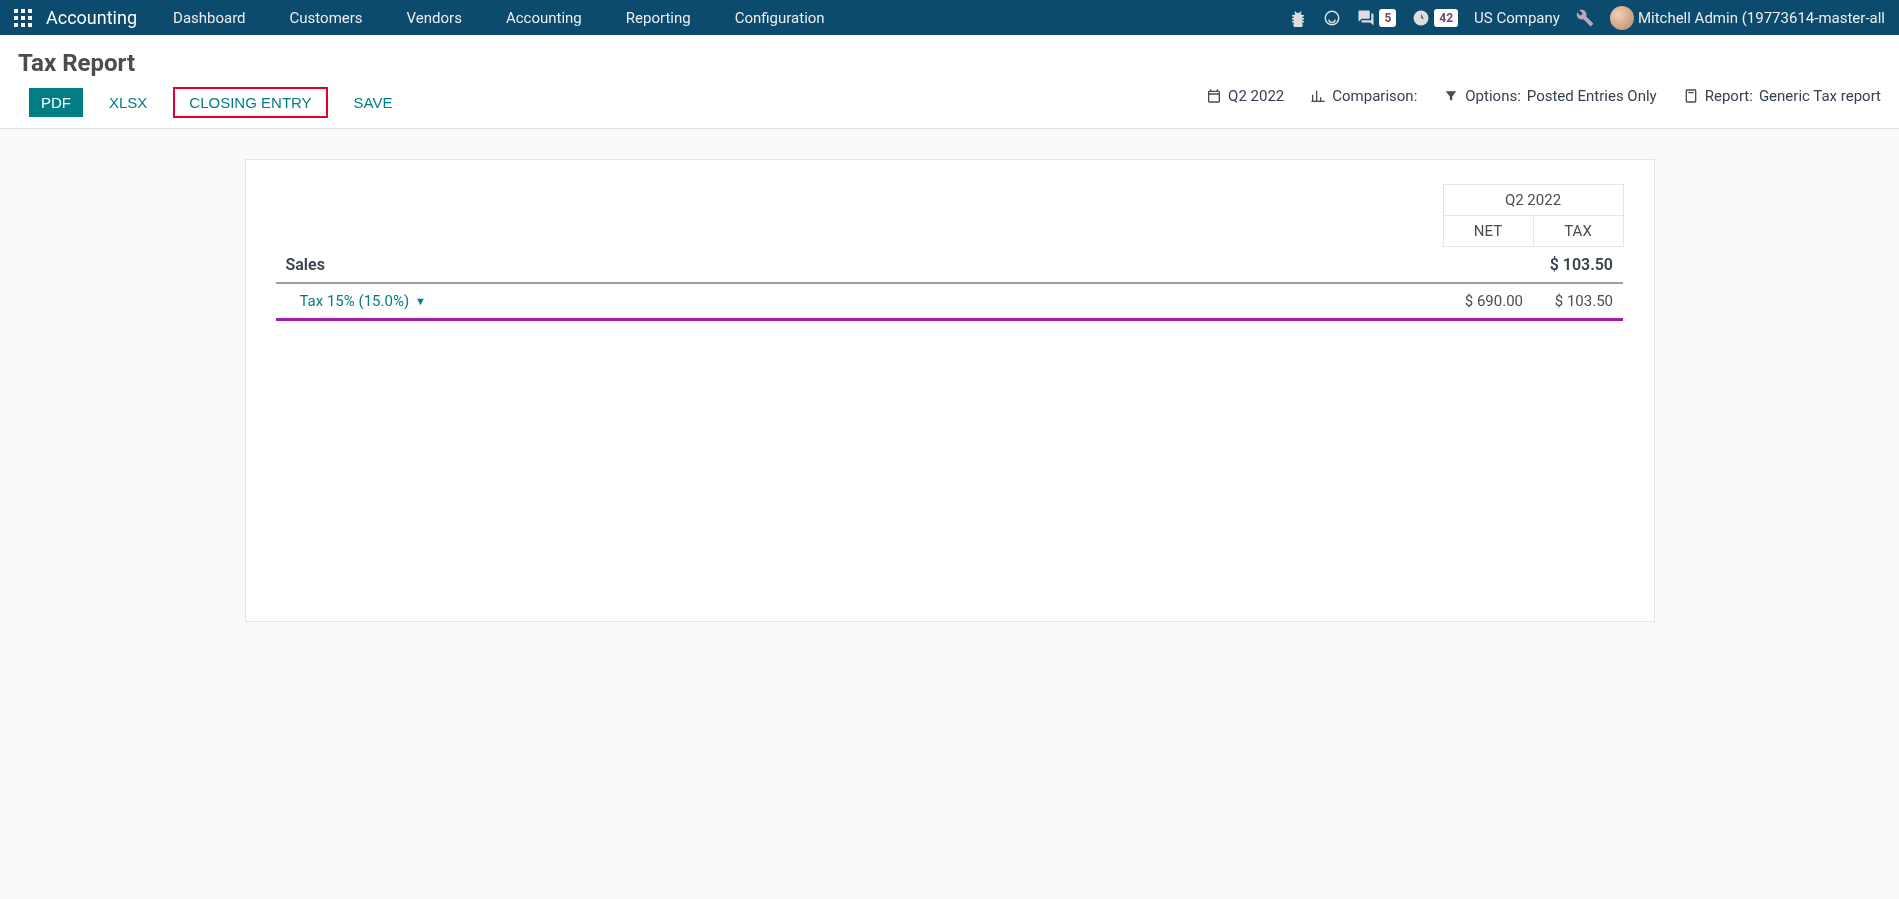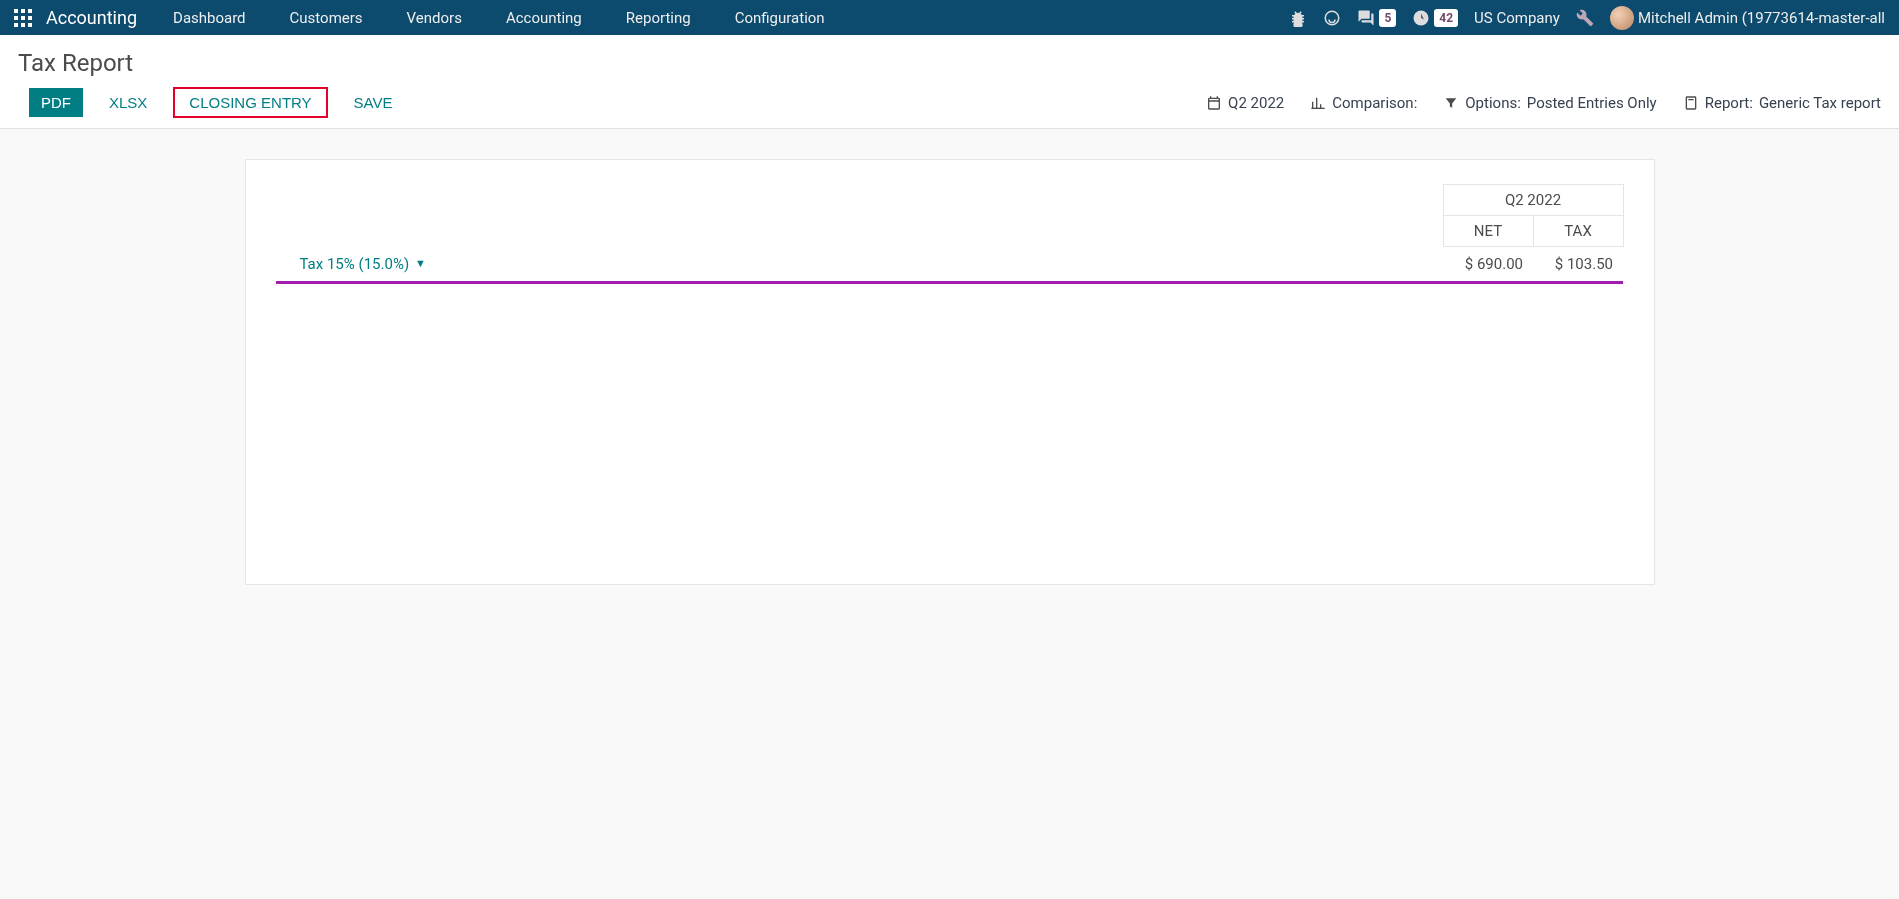--- a/index.html
+++ b/index.html
@@ -13,22 +13,22 @@
   .nav-items { display: flex; gap: 16px; }
   .nav-item { color: #eee; padding: 0 14px; height: 46px; display: flex; align-items: center; cursor: pointer; font-size: 15px; }
   .spacer { flex: 1; }
   .systray { display: flex; align-items: center; gap: 16px; padding-right: 6px; }
   .systray-item { color: #eee; display: flex; align-items: center; gap: 4px; cursor: pointer; position: relative; font-size: 15px; }
   .badge { background: #fff; color: #714B67; border-radius: 3px; font-size: 12px; font-weight: 700; padding: 0 5px; line-height: 18px; }
   .avatar { width: 24px; height: 24px; border-radius: 50%; background: radial-gradient(circle at 35% 35%, #f4d0b5, #b88663); display:inline-block; }
 
   
   .control-panel { background: #fff; border-bottom: 1px solid #dee2e6; padding: 8px 18px 10px 18px; }
-  .cp-title { font-size: 24px; font-weight: 400; color: #4c4c4c; margin: 6px 0 10px 0; }
-  .cp-row { display: flex; align-items: center; justify-content: space-between; padding-left: 11px; }
+  .cp-title { font-size: 24px; font-weight: 700; color: #4c4c4c; margin: 6px 0 10px 0; }
+  .cp-row { display: flex; align-items: flex-start; justify-content: space-between; padding-left: 11px; }
   .cp-buttons { display: flex; align-items: center; gap: 14px; }
   .btn { border: none; background: transparent; font-size: 15px; font-weight: 500; cursor: pointer; padding: 6px 12px; color: #017e84; }
   .btn-primary { background: #017e84; color: #fff; }
   .btn-highlight { border: 2px solid #e4002b; padding: 5px 14px; }
   .cp-options { display: flex; align-items: center; gap: 26px; font-size: 15px; color: #374151; }
   .cp-opt { display: flex; align-items: center; gap: 6px; cursor: pointer; }
   .ico { width: 16px; height: 16px; display: inline-flex; align-items: center; justify-content: center; }
 
   
   .report-wrap { max-width: 1410px; margin: 30px auto 0 auto; background: #fff; border: 1px solid #e5e5e5; padding: 24px 30px 300px 30px; }
@@ -167,20 +167,25 @@
         <th style="border:none"></th>
         <th class="hdr-cell hdr-period" colspan="2">Q2 2022</th>
       </tr>
       <tr>
         <th style="border:none"></th>
         <th class="hdr-cell">NET</th>
         <th class="hdr-cell">TAX</th>
       </tr>
     </thead>
     <tbody>
+      <tr class="grp-row">
+        <td class="name-cell">Sales</td>
+        <td class="num-cell"></td>
+        <td class="num-cell">$ 103.50</td>
+      </tr>
       <tr class="line-row">
         <td class="name-cell">
           <span class="line-name">
             <span>Tax 15% (15.0%)</span>
             <span class="caret-down">▼</span>
           </span>
         </td>
         <td class="num-cell">$ 690.00</td>
         <td class="num-cell">$ 103.50</td>
       </tr>

